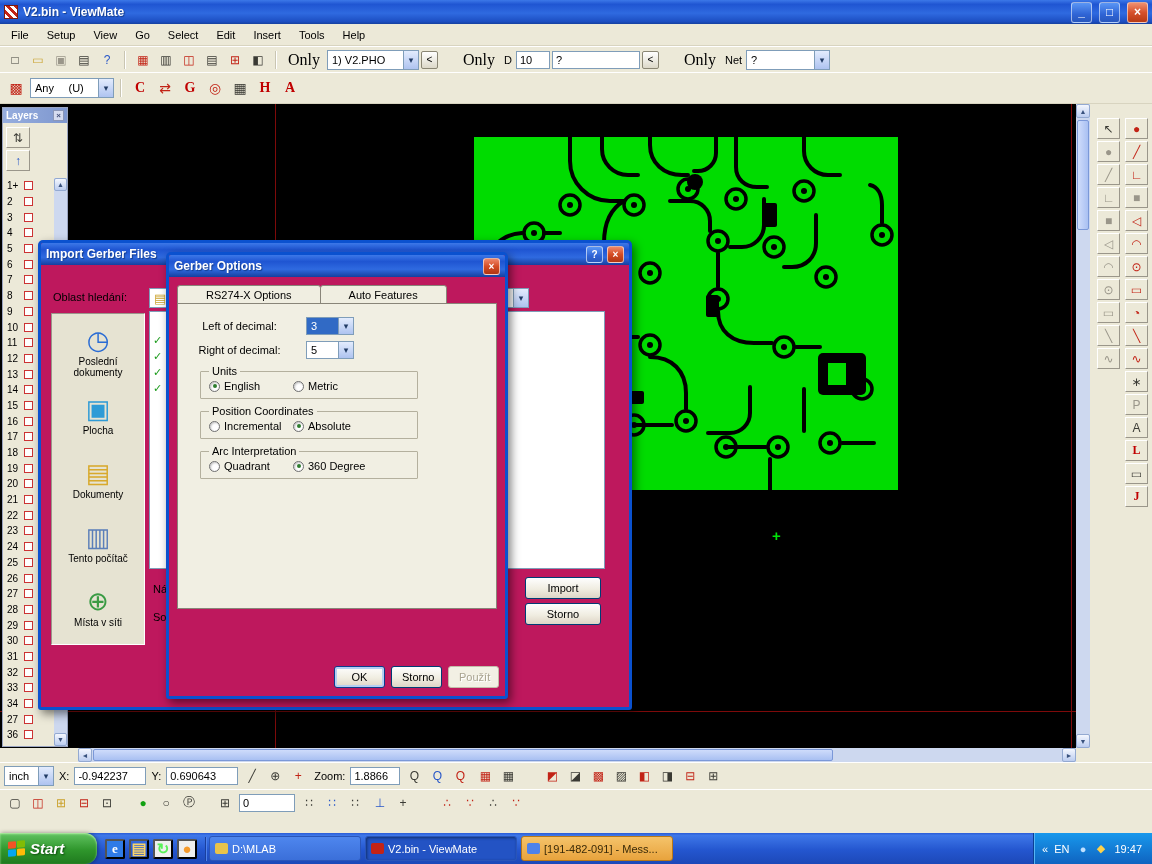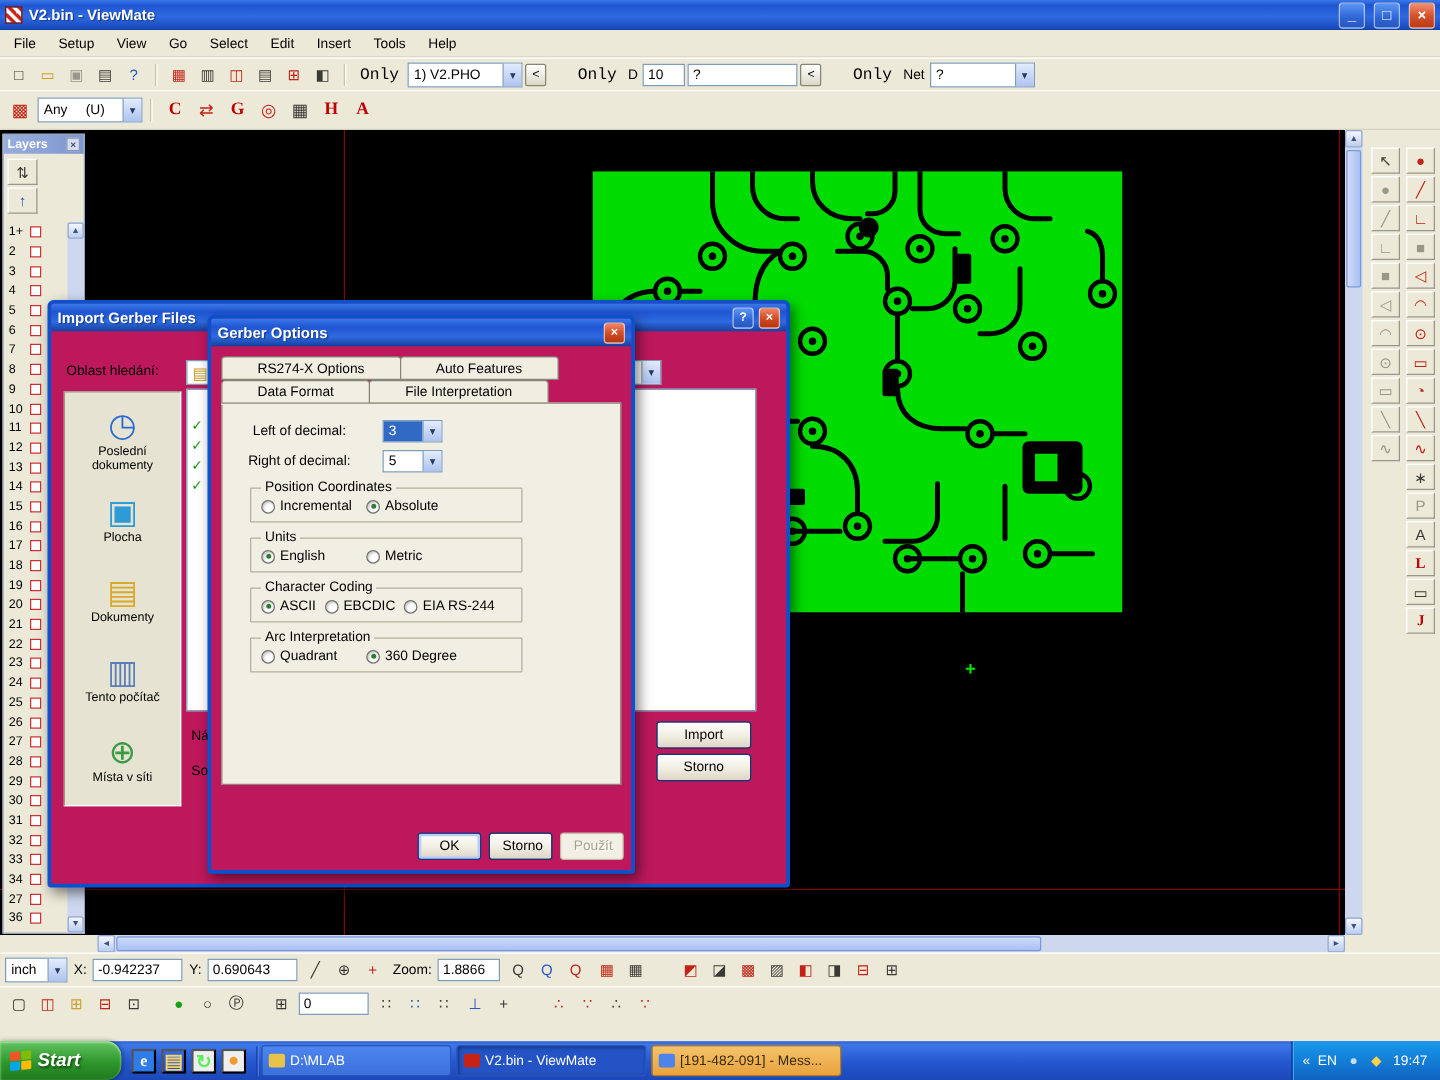--- a/index.html
+++ b/index.html
@@ -22,21 +22,21 @@
 .tbtn{min-width:22px;height:20px;display:inline-flex;align-items:center;justify-content:center;background:transparent;border:1px solid transparent;font-size:12px;font-family:inherit;flex:none}
 .tb2 .tbtn{min-width:24px;height:24px;font-size:14px}
 .igroup{display:inline-flex;gap:1px;flex:none}
 .vsep{width:2px;height:18px;border-left:1px solid #c9c5b2;border-right:1px solid #fff;margin:0 4px;margin:0 4px;flex:none}
 .red{color:#c22316}.dark{color:#3a3a34}.dim{color:#9a968a}.blue{color:#2857c8}.green{color:#12a112}.gold{color:#caa12c}
 .redletter{color:#c00000;font-family:"Liberation Serif",serif;font-weight:bold}
 .tfield{height:18px;background:#fff;border:1px solid #7f9db9;display:inline-flex;align-items:center;padding:0 3px;font-size:11px;flex:none;overflow:hidden;white-space:nowrap}
 .combo{height:20px;background:#fff;border:1px solid #7f9db9;display:inline-flex;align-items:stretch;flex:none}
 .combo .val{display:flex;align-items:center;padding:0 4px;flex:1;white-space:nowrap;overflow:hidden}
 .combo-arrow{width:15px;flex:none;display:flex;align-items:center;justify-content:center;font-size:9px;color:#223c66;background:linear-gradient(#e3ecfd,#aec3f0);border-left:1px solid #7f9db9}
-.onlybtn{height:20px;padding:0 4px;display:inline-flex;align-items:center;background:transparent;border:1px solid transparent;font-size:13px;font-family:Liberation Mono, monospace;flex:none}
+.onlybtn{height:20px;padding:0 4px;display:inline-flex;align-items:center;background:transparent;border:1px solid transparent;font-size:16px;font-family:Liberation Serif, serif;flex:none}
 .tlabel{padding:0 2px;flex:none}
 .spin{width:17px;height:18px;font-size:10px;display:inline-flex;align-items:center;justify-content:center;background:linear-gradient(#fff,#dcd8c8);border:1px solid #8a8674;border-radius:2px;flex:none}
 .w34{width:34px}.w50{width:50px}.w56{width:56px}.w72{width:72px}.w84{width:84px}.w88{width:88px}.w92{width:92px}
 .sp8{width:8px;flex:none}.sp16{width:16px;flex:none}
 
 
 .workspace{position:absolute;top:104px;left:0;width:1152px;height:644px;background:#ece9d8}
 .canvas{position:absolute;left:0;top:0;width:1076px;height:644px;background:#000;overflow:hidden}
 .pcb{position:absolute;left:474px;top:33px}
 .redline{position:absolute;background:#7e0a0a}
@@ -717,79 +717,58 @@
   <div class="xp-dialog gerber-dialog">
     <div class="xp-titlebar">
       <span class="xp-title">Gerber Options</span>
       <span class="xp-tbtn close">×</span>
     </div>
     <div class="gerber-body">
       <div class="tabrow">
         <div class="tab">RS274-X Options</div>
         <div class="tab">Auto Features</div>
       </div>
-      <div class="tabrow second">
-        <div class="tab active">Data Format</div>
-        <div class="tab">File Interpretation</div>
-      </div>
       <div class="tabpage">
         <div class="dec-row">
           <label>Left of decimal:</label>
           <span class="combo dec">
             <span class="val sel">3</span>
             <span class="combo-arrow">▾</span>
           </span>
         </div>
         <div class="dec-row">
           <label>Right of decimal:</label>
           <span class="combo dec">
             <span class="val">5</span>
             <span class="combo-arrow">▾</span>
           </span>
         </div>
-        <fieldset>
-          <legend>Position Coordinates</legend>
-          <div class="fs-row">
-            <span class="opt">
-                <span class="radio"></span>
-                <label>Incremental</label>
-              </span>
-            <span class="opt">
-                <span class="radio checked"></span>
-                <label>Absolute</label>
-              </span>
-          </div>
-        </fieldset>
         <fieldset>
           <legend>Units</legend>
           <div class="fs-row">
             <span class="opt">
                 <span class="radio checked"></span>
                 <label>English</label>
               </span>
             <span class="opt">
                 <span class="radio"></span>
                 <label>Metric</label>
               </span>
           </div>
         </fieldset>
         <fieldset>
-          <legend>Character Coding</legend>
-          <div class="fs-row tight">
+          <legend>Position Coordinates</legend>
+          <div class="fs-row">
+            <span class="opt">
+                <span class="radio"></span>
+                <label>Incremental</label>
+              </span>
             <span class="opt">
                 <span class="radio checked"></span>
-                <label>ASCII</label>
-              </span>
-            <span class="opt">
-                <span class="radio"></span>
-                <label>EBCDIC</label>
-              </span>
-            <span class="opt">
-                <span class="radio"></span>
-                <label>EIA RS-244</label>
+                <label>Absolute</label>
               </span>
           </div>
         </fieldset>
         <fieldset>
           <legend>Arc Interpretation</legend>
           <div class="fs-row">
             <span class="opt">
                 <span class="radio"></span>
                 <label>Quadrant</label>
               </span>

